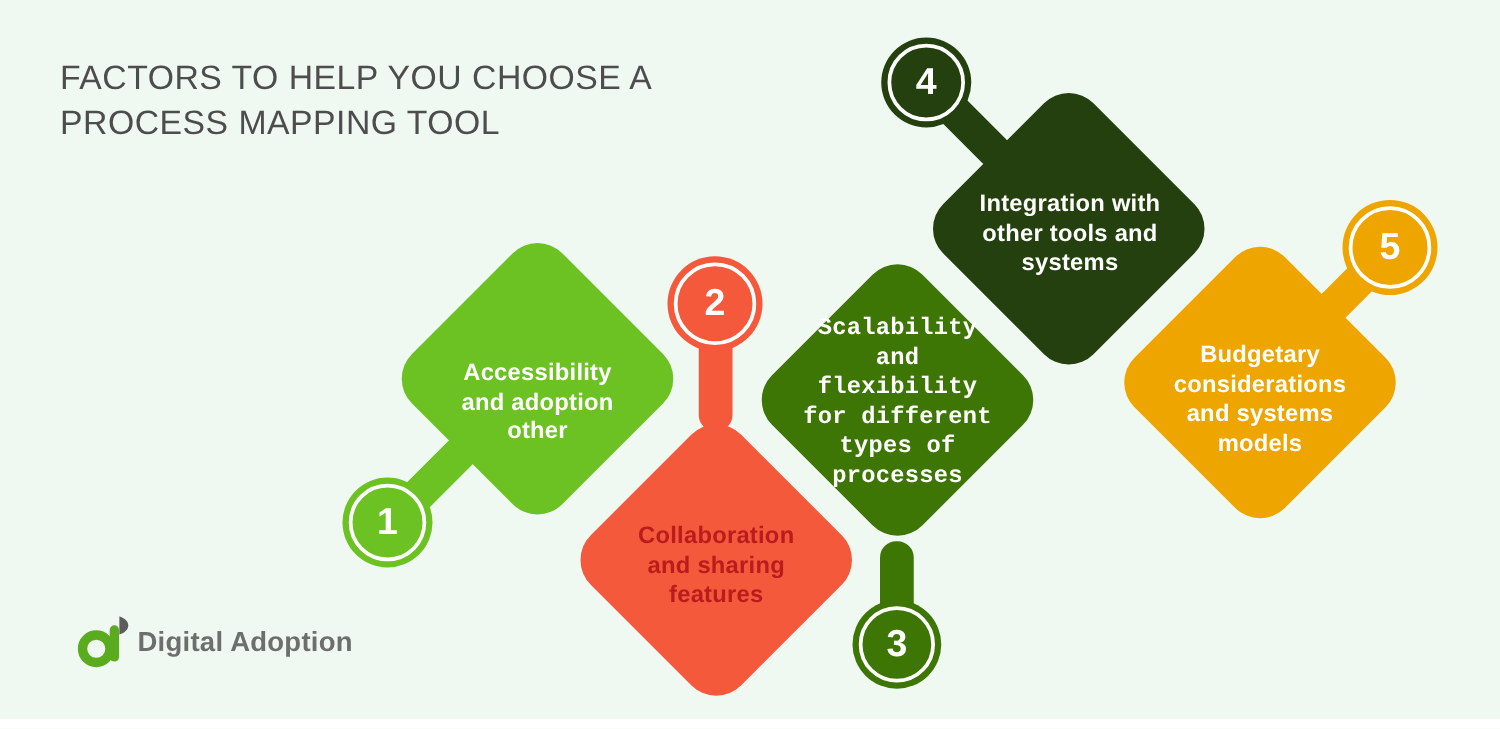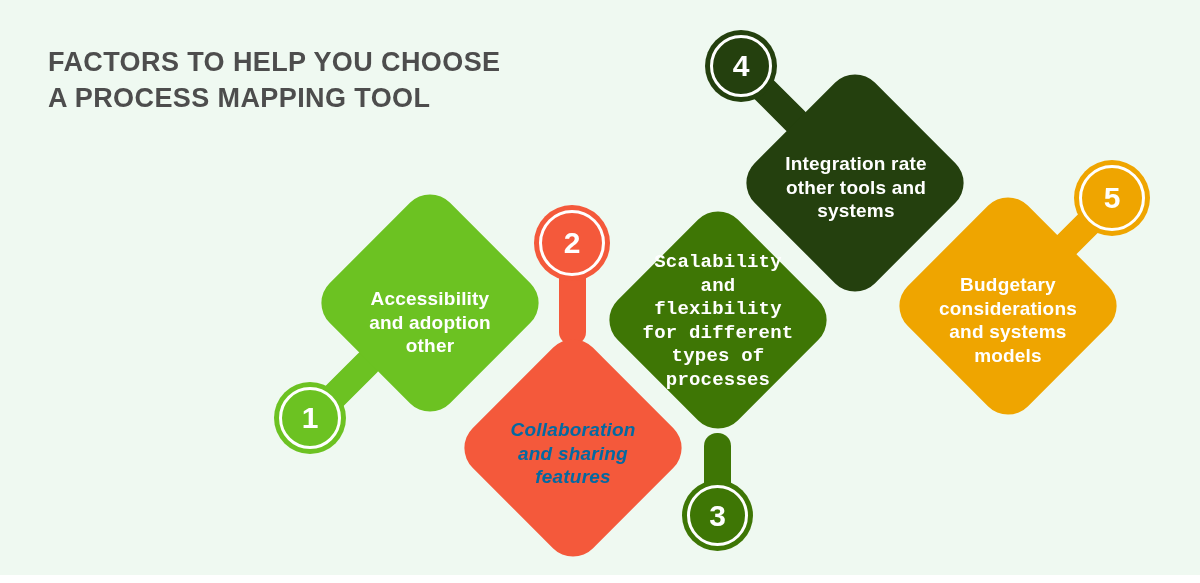--- a/index.html
+++ b/index.html
@@ -5,21 +5,21 @@
   * { margin:0; padding:0; box-sizing:border-box; }
   html,body { width:1200px; height:583px; }
   body { font-family:"Liberation Sans", sans-serif; overflow:hidden; }
 
   .canvas {
     position:relative; width:1200px; height:583px; overflow:hidden;
   }
 
   .page-title {
     position:absolute; left:48px; top:44px; width:475px;
-    font-size:27px; font-weight:bold; line-height:36px;
+    font-size:27px; font-weight:normal; line-height:36px;
     letter-spacing:0.4px;
   }
 
   .piece .diamond {
     position:absolute; width:170px; height:170px;
     border-radius:28px; transform:rotate(45deg);
   }
   .piece .stem { position:absolute; }
   .piece .label {
     position:absolute; transform:translate(-50%,-50%);
@@ -93,52 +93,60 @@
     <div class="label" style="color: rgb(255, 255, 255);">Accessibility and adoption other</div>
     <div class="num" style="background-color: rgb(108, 194, 34);">
       <span class="ring" style="border-color: rgb(255, 255, 255);"></span>
       <span class="digit" style="color: rgb(255, 255, 255);">1</span>
     </div>
   </div>
 
   <div class="piece p2">
     <div class="stem" style="background-color: rgb(244, 89, 59);"></div>
     <div class="diamond" style="background-color: rgb(244, 89, 59);"></div>
-    <div class="label" style="color: #0369a1; font-style: italic;">Collaboration and sharing features</div>
+    <div class="label" style="color: #b91c1c;">Collaboration and sharing features</div>
     <div class="num" style="background-color: rgb(244, 89, 59);">
       <span class="ring" style="border-color: rgb(255, 255, 255);"></span>
       <span class="digit" style="color: rgb(255, 255, 255);">2</span>
     </div>
   </div>
 
   <div class="piece p3">
     <div class="stem" style="background-color: rgb(62, 118, 5);"></div>
     <div class="diamond" style="background-color: rgb(62, 118, 5);"></div>
     <div class="label" style="color: rgb(255, 255, 255); font-family: Liberation Mono, monospace;">Scalability and flexibility for different types of processes</div>
     <div class="num" style="background-color: rgb(62, 118, 5);">
       <span class="ring" style="border-color: rgb(255, 255, 255);"></span>
       <span class="digit" style="color: rgb(255, 255, 255);">3</span>
     </div>
   </div>
 
   <div class="piece p4">
     <div class="stem" style="background-color: rgb(36, 64, 14);"></div>
     <div class="diamond" style="background-color: rgb(36, 64, 14);"></div>
-    <div class="label" style="color: rgb(255, 255, 255);">Integration rate other tools and systems</div>
+    <div class="label" style="color: rgb(255, 255, 255);">Integration with other tools and systems</div>
     <div class="num" style="background-color: rgb(36, 64, 14);">
       <span class="ring" style="border-color: rgb(255, 255, 255);"></span>
       <span class="digit" style="color: rgb(255, 255, 255);">4</span>
     </div>
   </div>
 
   <div class="piece p5">
     <div class="stem" style="background-color: rgb(239, 165, 0);"></div>
     <div class="diamond" style="background-color: rgb(239, 165, 0);"></div>
     <div class="label" style="color: rgb(255, 255, 255);">Budgetary considerations and systems models</div>
     <div class="num" style="background-color: rgb(239, 165, 0);">
       <span class="ring" style="border-color: rgb(255, 255, 255);"></span>
       <span class="digit" style="color: rgb(255, 255, 255);">5</span>
     </div>
   </div>
 
+  <div class="brand">
+    <svg width="44" height="44" viewBox="0 0 44 44">
+      <circle cx="15" cy="27" r="11" fill="none" stroke-width="7.5" style="stroke: rgb(90, 171, 30);"></circle>
+      <path d="M29.5 12 V33.5" fill="none" stroke-width="7.5" stroke-linecap="round" style="stroke: rgb(90, 171, 30);"></path>
+      <path d="M33.5 1 v14.5 c9 -2.5 10 -11 0 -14.5 z" style="fill: rgb(93, 93, 93);"></path>
+    </svg>
+    <span class="brand-text" style="color: rgb(110, 110, 110);">Digital Adoption</span>
+  </div>
 
   <div class="bottom-bar" style="background-color: rgb(255, 255, 255);"></div>
 </div>
 
 </body></html>

